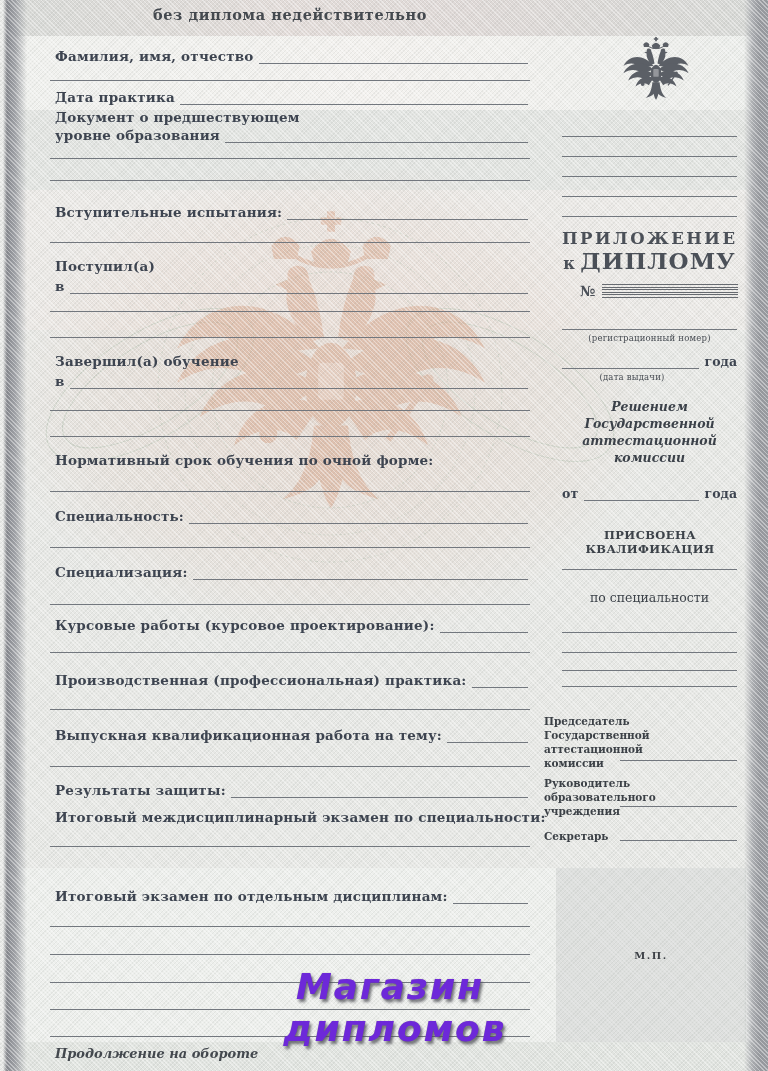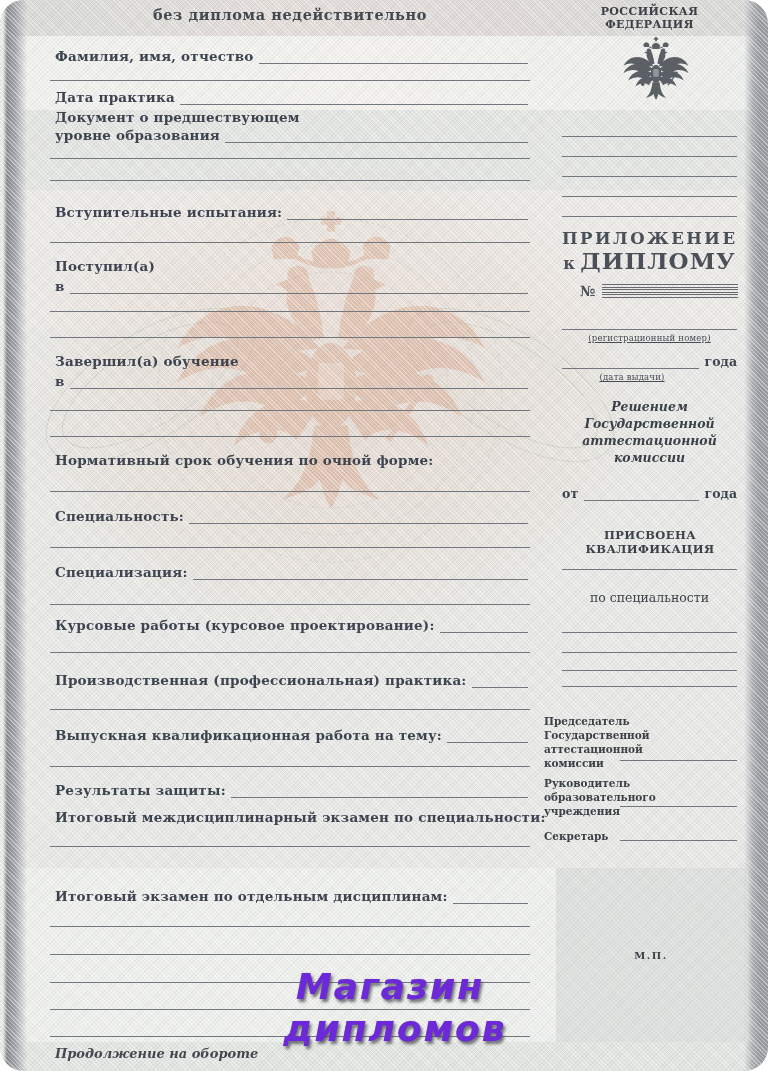--- a/index.html
+++ b/index.html
@@ -1,21 +1,20 @@
 <!DOCTYPE html>
 <html><head>
 <meta charset="utf-8">
 <style>
   html,body{margin:0;padding:0;background:#ffffff;}
   #page{
     position:relative;width:768px;height:1071px;overflow:hidden;
     background:#e7e9e6;
     font-family:"DejaVu Serif","Liberation Serif",serif;
     color:#3d4450;
-    border-radius:24px;
   }
   
   .band{position:absolute;left:0;width:100%;}
   .band1{top:0;height:36px;background:linear-gradient(90deg,#d7d9d6,#e2dbd8 38%,#ded8d6 62%,#d6d8d5);}
   .band2{top:36px;height:74px;background:linear-gradient(90deg,#eff0ed,#f3f1ee 50%,#eceeeb);}
   .band3{top:110px;height:80px;background:#e2e4e1;}
   .band4{top:190px;height:140px;background:#ebe9e6;}
   .band5{top:330px;height:538px;background:#e7e8e5;}
   .band6{top:868px;height:174px;background:#edefec;}
   .band7{top:1042px;height:29px;background:#e1e4e0;}
@@ -48,21 +47,21 @@
 
   .supp-title1{position:absolute;left:562px;top:229px;width:175px;text-align:center;
     font-weight:bold;font-size:16.5px;letter-spacing:2.5px;color:#4b5058;}
   .supp-title2{position:absolute;left:562px;top:247px;width:175px;text-align:center;
     font-weight:bold;color:#4b5058;font-size:16px;}
   .supp-title2 .big{font-size:23px;letter-spacing:1px;}
   .num-row{position:absolute;left:580px;top:283px;width:158px;display:flex;align-items:center;}
   .num-sign{font-weight:bold;font-size:14px;color:#4b5058;margin-right:7px;}
   .num-hatch{flex:1;height:15px;
     background:repeating-linear-gradient(180deg,#666a70 0 1px,rgba(0,0,0,0) 1px 2.6px);}
-  .caption{position:absolute;text-align:center;font-size:8.5px;color:#474c53;letter-spacing:.2px;text-decoration:underline;}
+  .caption{position:absolute;text-align:center;font-size:8.5px;color:#474c53;letter-spacing:.2px;}
   .date-row{position:absolute;left:562px;top:354px;width:175px;display:flex;align-items:flex-end;}
   .date-row .fill{flex:1;border-bottom:1px solid #72777e;height:14px;margin-right:6px;}
   .yr{font-weight:bold;font-size:12.5px;color:#3d4450;}
   .decision{position:absolute;left:562px;top:398px;width:175px;text-align:center;
     font-style:italic;font-weight:bold;font-size:12.5px;line-height:17px;color:#3b4149;}
   .from-row{position:absolute;left:562px;top:486px;width:175px;display:flex;align-items:flex-end;}
   .from-row .fill{flex:1;border-bottom:1px solid #72777e;height:14px;margin:0 6px;}
   .qual{position:absolute;left:556px;top:528px;width:188px;text-align:center;
     font-weight:bold;font-size:11.5px;letter-spacing:.4px;color:#3c4249;}
   .spec-cap{position:absolute;left:562px;top:590px;width:175px;text-align:center;
@@ -140,24 +139,20 @@
     </g>
   </svg>
 
   <div class="spine-left"></div>
   <div class="edge-right"></div>
 
   <div class="content">
 
     <div class="top-note">без диплома недействительно</div>
 
-    <div class="country">
-      <div>РОССИЙСКАЯ</div>
-      <div>ФЕДЕРАЦИЯ</div>
-    </div>
     <svg class="emblem" width="70" height="74" viewBox="2 0 116 110" preserveAspectRatio="xMidYMid meet" style="color:#5b5f66">
       <use href="#eagle-shape"></use>
     </svg>
 
     <div class="row" style="top:48px">
       <span class="lbl">Фамилия, имя, отчество</span>
       <div class="fill"></div>
     </div>
     <div class="hline lw" style="top:80px"></div>
 

